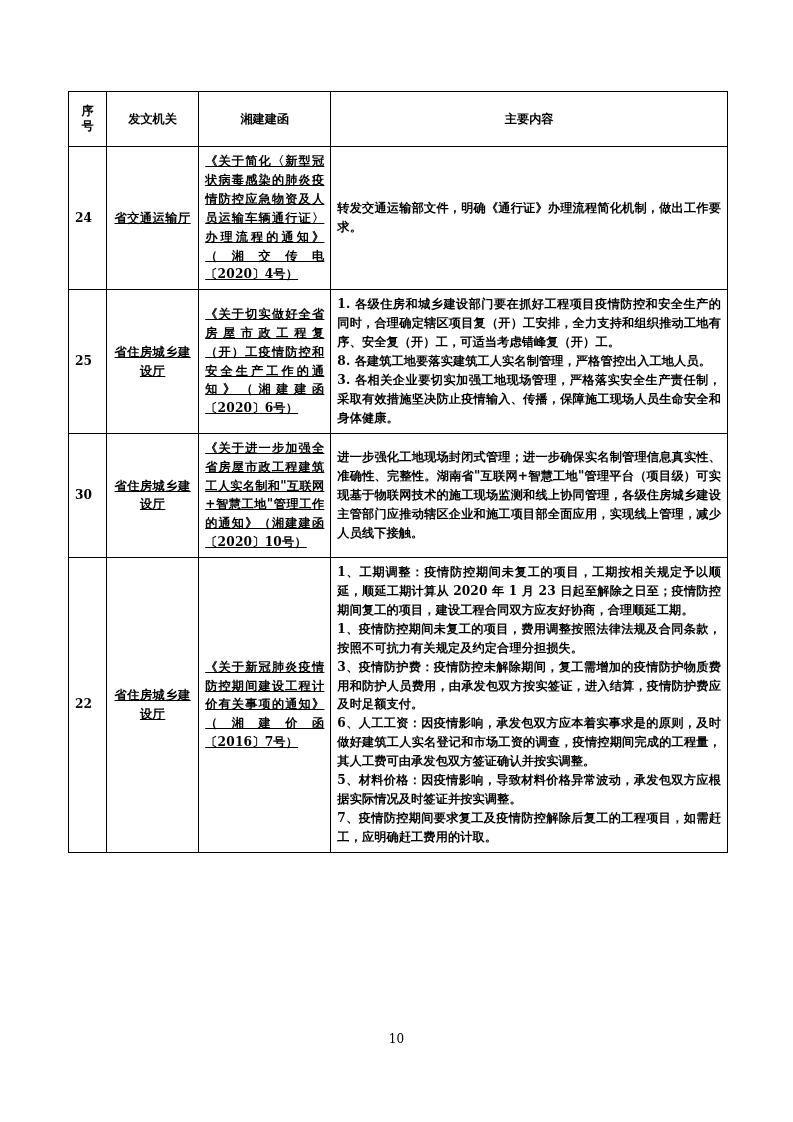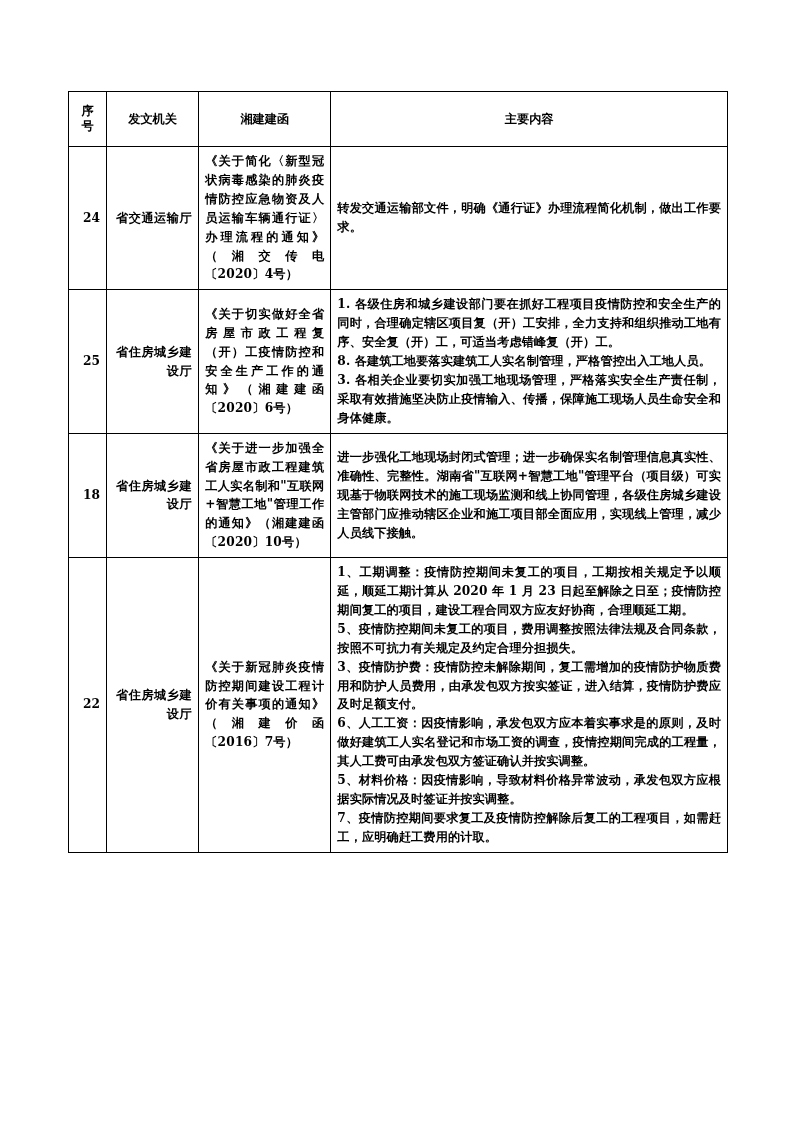--- a/index.html
+++ b/index.html
@@ -41,31 +41,33 @@
   .col-org { width: 92px; }
   .col-name { width: 132px; }
   .col-content { width: 396px; }
 
   thead td {
     text-align: center;
     height: 44px;
     font-size: 12.5px;
   }
   .seq-cell {
-    text-align: right;
+    text-align: left;
     font-size: 12.5px;
   }
   .org-cell {
-    text-align: right;
+    text-align: center;
     letter-spacing: 0.5px;
+    text-decoration: underline;
   }
   .name-cell {
     text-align: justify;
     text-align-last: left;
     letter-spacing: 0.2px;
+    text-decoration: underline;
   }
   .content-cell {
     text-align: justify;
     vertical-align: middle;
     letter-spacing: 0.1px;
   }
   .content-cell p {
     margin: 0;
   }
   .header-seq span {
@@ -123,40 +125,41 @@
           <td class="org-cell">省住房城乡建设厅</td>
           <td class="name-cell">《关于切实做好全省房屋市政工程复（开）工疫情防控和安全生产工作的通知》（湘建建函〔2020〕6号）</td>
           <td class="content-cell">
             <p>1. 各级住房和城乡建设部门要在抓好工程项目疫情防控和安全生产的同时，合理确定辖区项目复（开）工安排，全力支持和组织推动工地有序、安全复（开）工，可适当考虑错峰复（开）工。</p>
             <p>8. 各建筑工地要落实建筑工人实名制管理，严格管控出入工地人员。</p>
             <p>3. 各相关企业要切实加强工地现场管理，严格落实安全生产责任制，采取有效措施坚决防止疫情输入、传播，保障施工现场人员生命安全和身体健康。</p>
           </td>
         </tr>
 
         <tr>
-          <td class="seq-cell">18</td>
+          <td class="seq-cell">30</td>
           <td class="org-cell">省住房城乡建设厅</td>
           <td class="name-cell">《关于进一步加强全省房屋市政工程建筑工人实名制和"互联网+智慧工地"管理工作的通知》（湘建建函〔2020〕10号）</td>
           <td class="content-cell">
             <p>进一步强化工地现场封闭式管理；进一步确保实名制管理信息真实性、准确性、完整性。湖南省"互联网+智慧工地"管理平台（项目级）可实现基于物联网技术的施工现场监测和线上协同管理，各级住房城乡建设主管部门应推动辖区企业和施工项目部全面应用，实现线上管理，减少人员线下接触。</p>
           </td>
         </tr>
 
         <tr>
           <td class="seq-cell">22</td>
           <td class="org-cell">省住房城乡建设厅</td>
           <td class="name-cell">《关于新冠肺炎疫情防控期间建设工程计价有关事项的通知》（湘建价函〔2016〕7号）</td>
           <td class="content-cell">
             <p>1、工期调整：疫情防控期间未复工的项目，工期按相关规定予以顺延，顺延工期计算从 2020 年 1 月 23 日起至解除之日至；疫情防控期间复工的项目，建设工程合同双方应友好协商，合理顺延工期。</p>
-            <p>5、疫情防控期间未复工的项目，费用调整按照法律法规及合同条款，按照不可抗力有关规定及约定合理分担损失。</p>
+            <p>1、疫情防控期间未复工的项目，费用调整按照法律法规及合同条款，按照不可抗力有关规定及约定合理分担损失。</p>
             <p>3、疫情防护费：疫情防控未解除期间，复工需增加的疫情防护物质费用和防护人员费用，由承发包双方按实签证，进入结算，疫情防护费应及时足额支付。</p>
             <p>6、人工工资：因疫情影响，承发包双方应本着实事求是的原则，及时做好建筑工人实名登记和市场工资的调查，疫情控期间完成的工程量，其人工费可由承发包双方签证确认并按实调整。</p>
             <p>5、材料价格：因疫情影响，导致材料价格异常波动，承发包双方应根据实际情况及时签证并按实调整。</p>
             <p>7、疫情防控期间要求复工及疫情防控解除后复工的工程项目，如需赶工，应明确赶工费用的计取。</p>
           </td>
         </tr>
 
       </tbody>
     </table>
   </div>
 
+  <div class="page-number">10</div>
 
 </div>
 
 </body></html>

